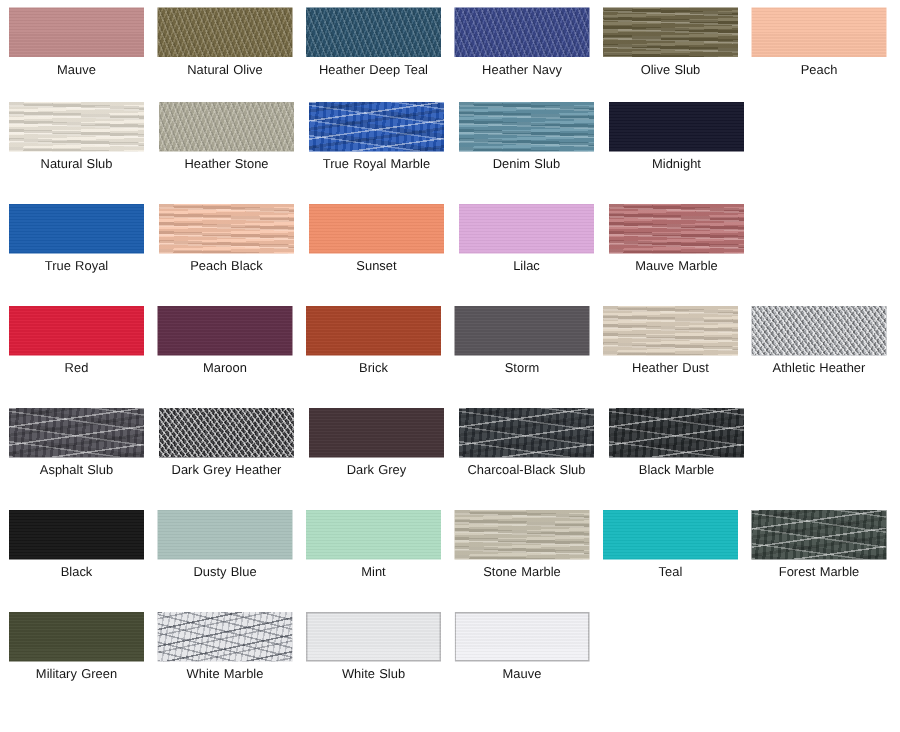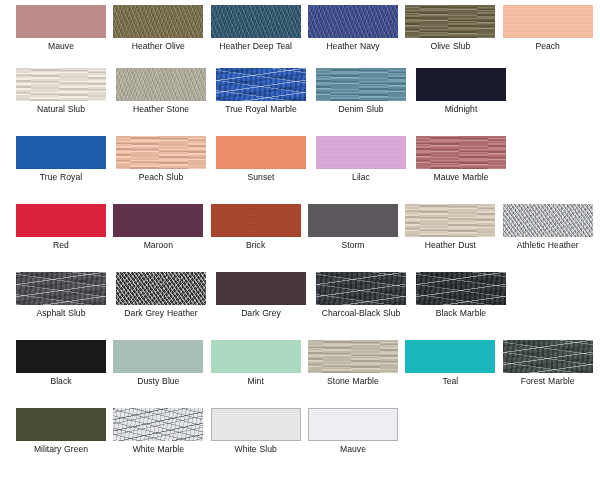--- a/index.html
+++ b/index.html
@@ -20,21 +20,21 @@
   #swatch-chart {
     position: relative;
     width: 600px;
     height: 488px;
     background: #ffffff;
   }
 
   .swatch-row {
     display: flex;
     height: 68px;
-    padding-left: 16px;
+    padding-left: 6px;
     box-sizing: border-box;
   }
   .swatch-row:first-child { padding-top: 5px; }
 
   .swatch-cell {
     width: 100px;
     box-sizing: border-box;
     display: flex;
     flex-direction: column;
     align-items: flex-start;
@@ -114,21 +114,21 @@
 <body>
 
 <div id="swatch-chart">
     <div class="swatch-row">
       <div class="swatch-cell">
         <div class="swatch-chip tex-flat" title="Mauve" style="background-color: rgb(192, 139, 139);"></div>
         <div class="swatch-label">Mauve</div>
       </div>
       <div class="swatch-cell">
         <div class="swatch-chip tex-heather" title="Heather Olive" style="background-color: rgb(123, 111, 72);"></div>
-        <div class="swatch-label">Heather Olive</div>
+        <div class="swatch-label">Natural Olive</div>
       </div>
       <div class="swatch-cell">
         <div class="swatch-chip tex-heather" title="Heather Deep Teal" style="background-color: rgb(45, 86, 112);"></div>
         <div class="swatch-label">Heather Deep Teal</div>
       </div>
       <div class="swatch-cell">
         <div class="swatch-chip tex-heather" title="Heather Navy" style="background-color: rgb(60, 74, 142);"></div>
         <div class="swatch-label">Heather Navy</div>
       </div>
       <div class="swatch-cell">
@@ -162,21 +162,21 @@
         <div class="swatch-label">Midnight</div>
       </div>
     </div>
     <div class="swatch-row">
       <div class="swatch-cell">
         <div class="swatch-chip tex-flat" title="True Royal" style="background-color: rgb(27, 92, 171);"></div>
         <div class="swatch-label">True Royal</div>
       </div>
       <div class="swatch-cell">
         <div class="swatch-chip tex-slub" title="Peach Slub" style="background-color: rgb(247, 192, 164);"></div>
-        <div class="swatch-label">Peach Slub</div>
+        <div class="swatch-label">Peach Black</div>
       </div>
       <div class="swatch-cell">
         <div class="swatch-chip tex-flat" title="Sunset" style="background-color: rgb(239, 142, 106);"></div>
         <div class="swatch-label">Sunset</div>
       </div>
       <div class="swatch-cell">
         <div class="swatch-chip tex-flat" title="Lilac" style="background-color: rgb(219, 169, 218);"></div>
         <div class="swatch-label">Lilac</div>
       </div>
       <div class="swatch-cell">

